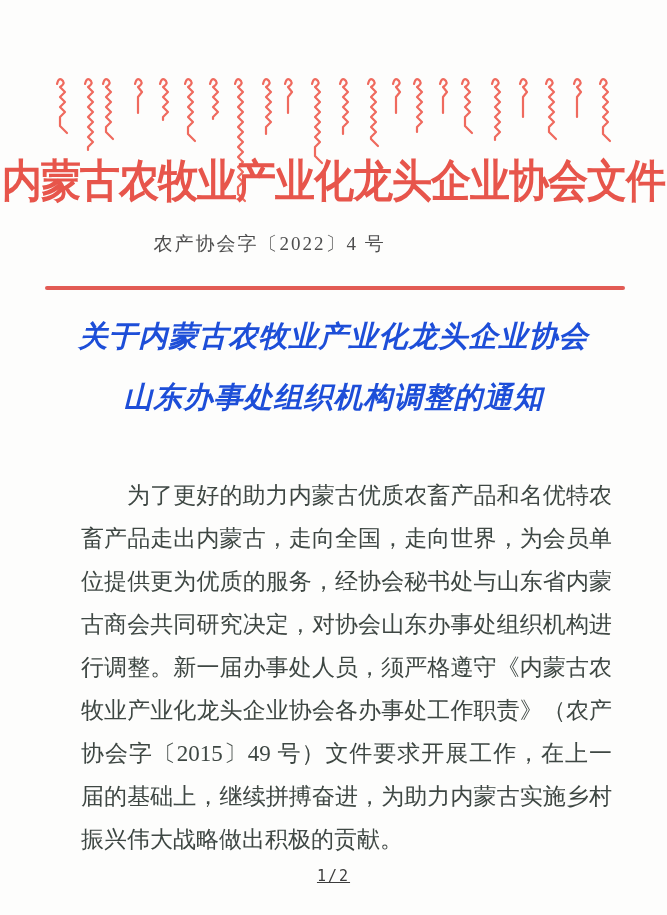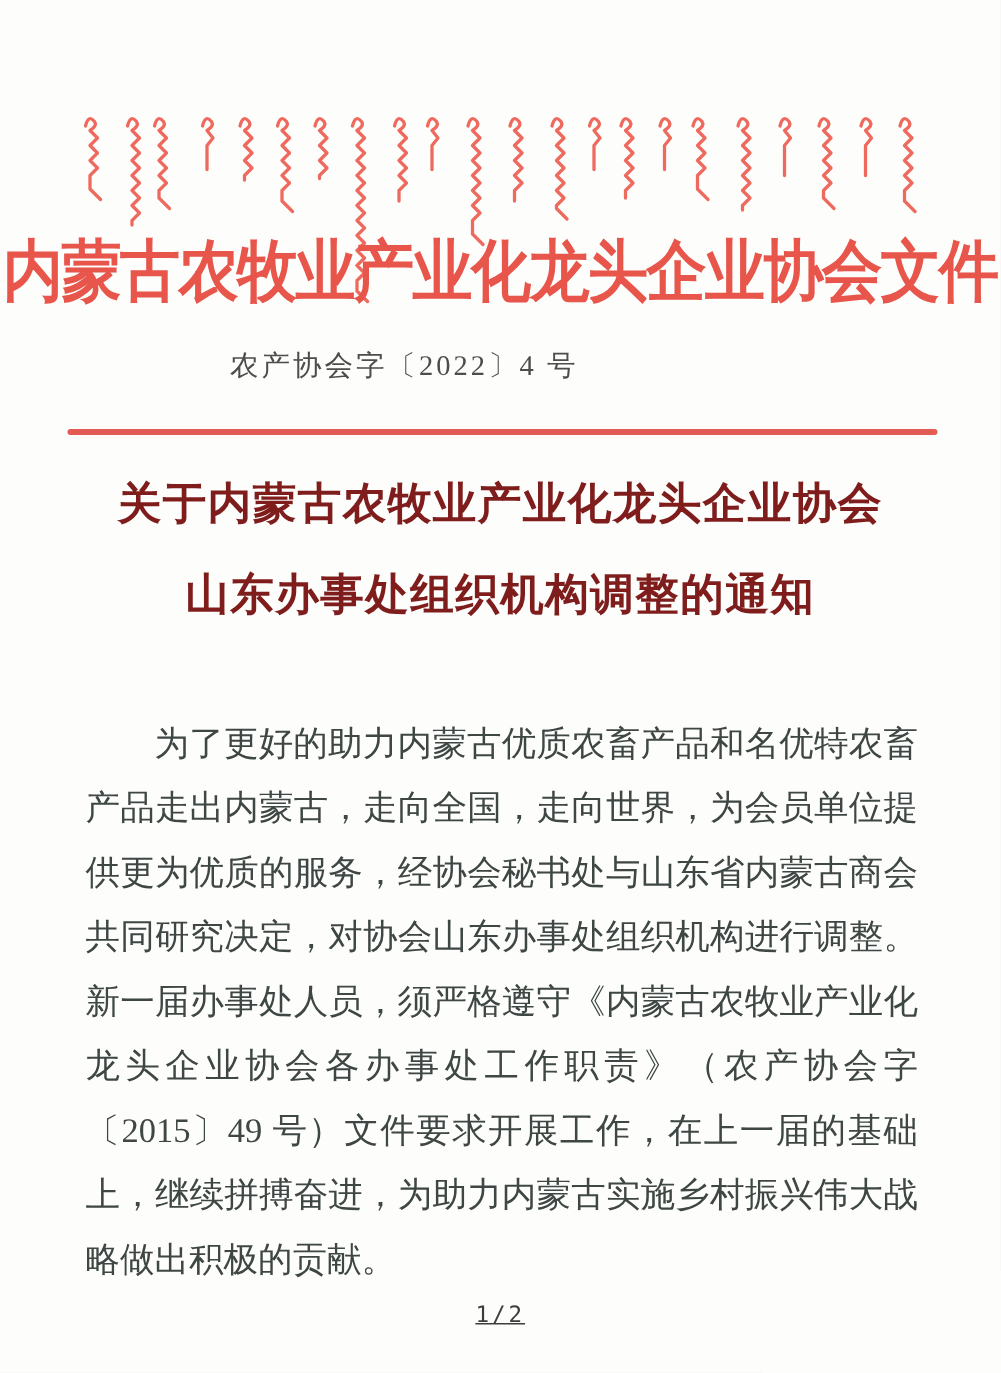--- a/index.html
+++ b/index.html
@@ -36,34 +36,35 @@
   .divider-line {
     position:absolute; top:286px; left:45px;
     width:580px; height:4px;
     background:#e25b54;
     border-radius:2px;
   }
   .doc-title {
     position:absolute; top:306px; left:0; width:667px;
     text-align:center;
     font-size:29px; font-weight:bold;
-    color:#7f1d1d;
+    color:#1d4ed8;
     line-height:61px;
     letter-spacing:1px;
+    font-style:italic;
   }
   .doc-body {
     position:absolute; top:474px; left:57px;
     width:555px;
     font-size:23px;
     line-height:43px;
     color:#3e4743;
     text-align:justify;
   }
   .salutation { text-indent:0; }
-  .body-paragraph { text-indent:2em; }
+  .body-paragraph { text-indent:2em;margin-left:24px; }
   .page-number {
     position:absolute; bottom:30px; left:0; width:667px;
     text-align:center;
     font-family:"DejaVu Sans Mono","Liberation Mono",monospace;
     font-size:15px;
     letter-spacing:2px;
     color:#3d3d3d;
     text-decoration:underline;
   }
 </style>

